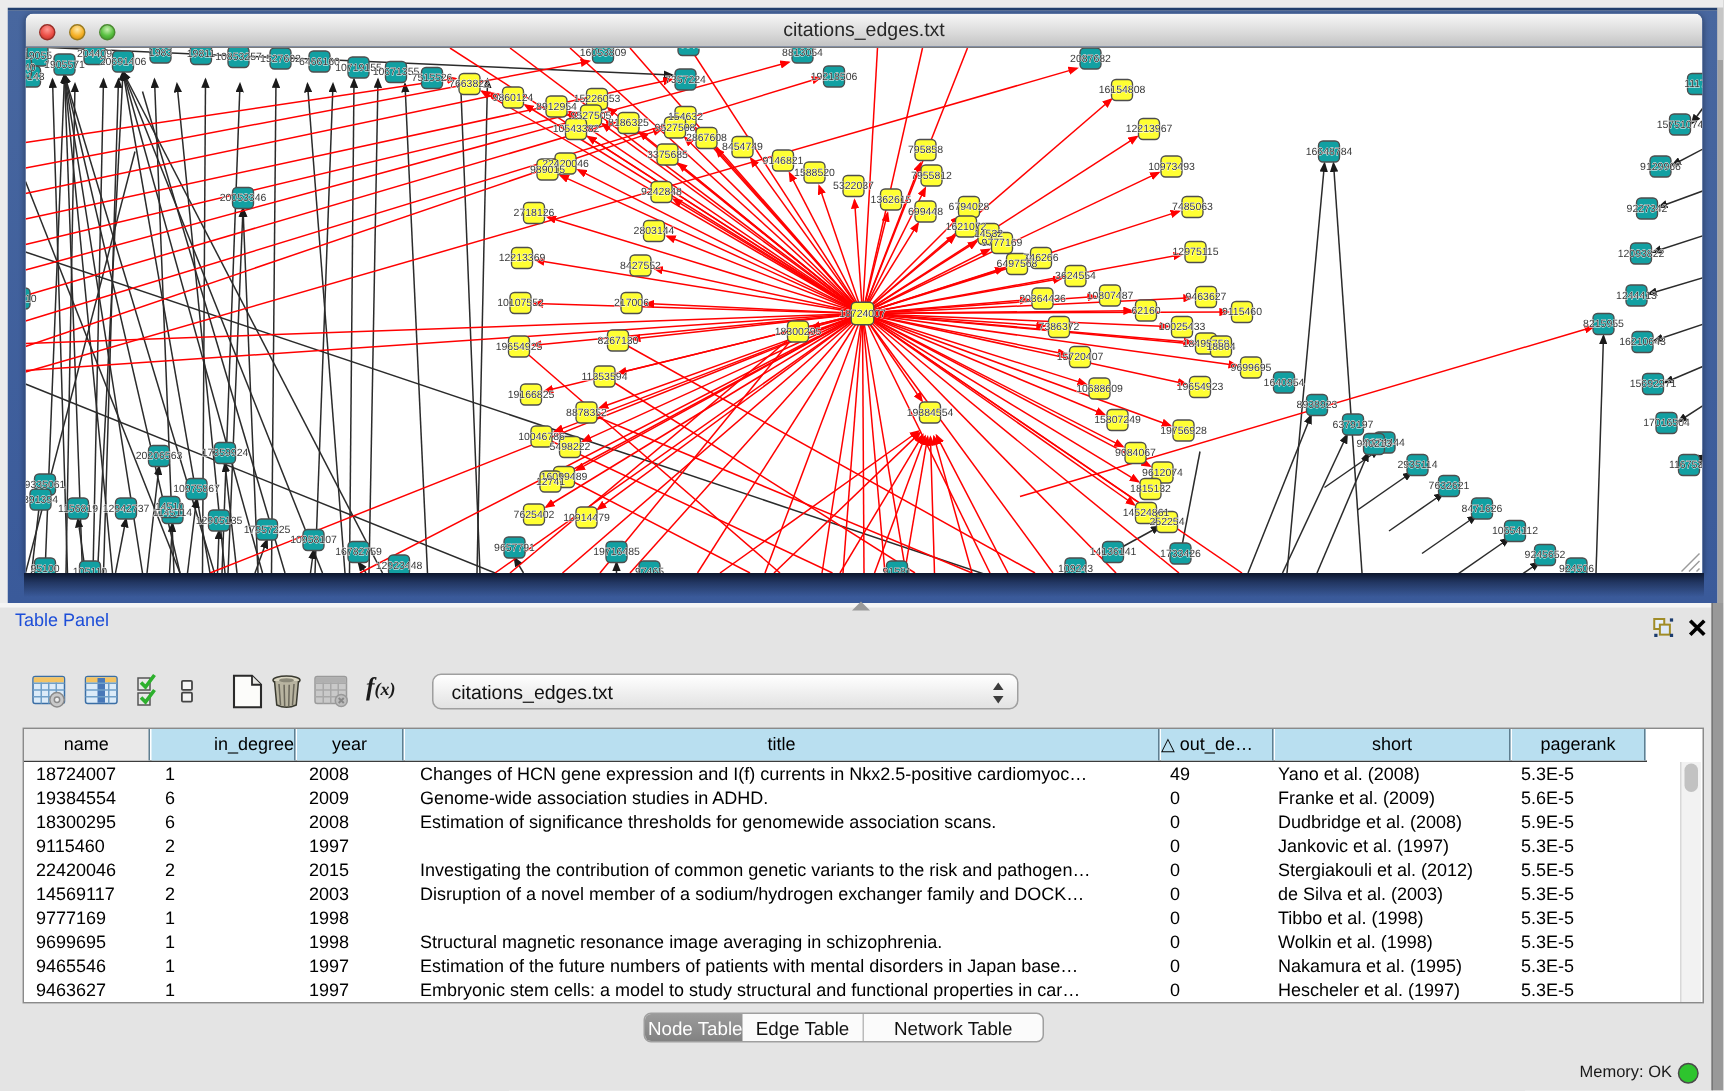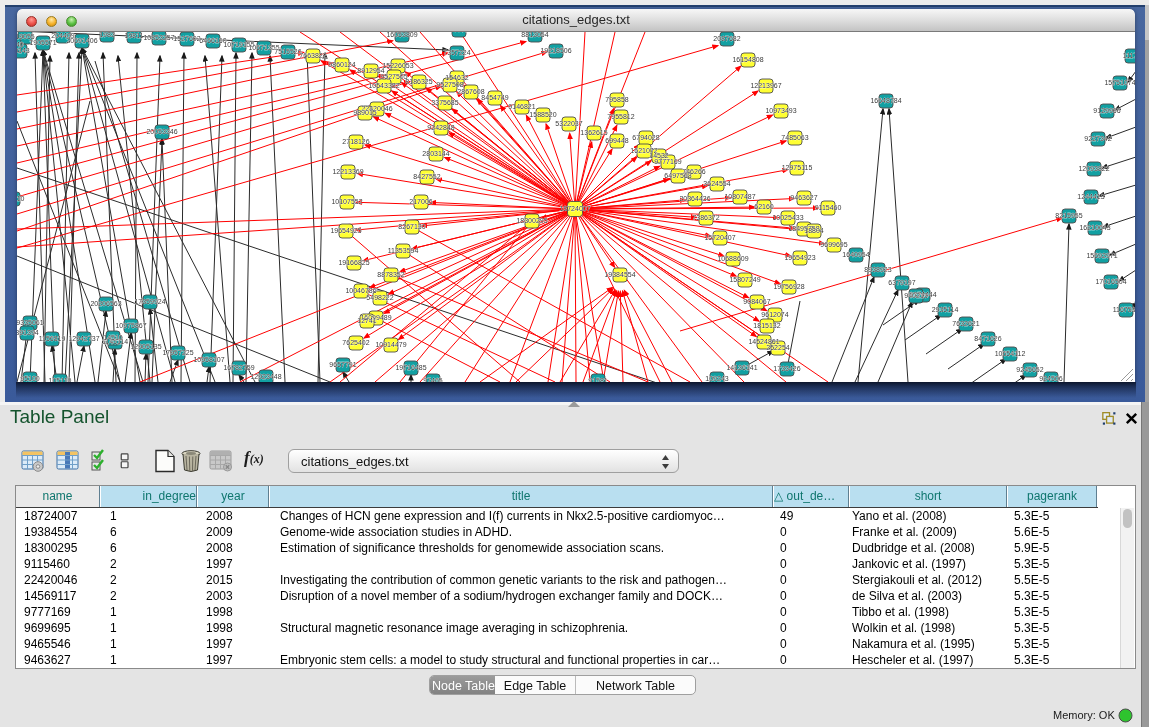--- a/index.html
+++ b/index.html
@@ -518,21 +518,21 @@
         <line x1="1121" y1="380" x2="1133" y2="368"></line>
         <line x1="1126" y1="380" x2="1133" y2="373"></line>
         <line x1="1131" y1="380" x2="1133" y2="378"></line>
       </g>
 </svg>
 </div>
 
 <div style="position:absolute;left:0;top:402px;width:1149px;height:325px;background:#e4e4e4">
  <div style="position:absolute;left:0;top:0;width:1149px;height:3px;background:#f5f5f5"></div>
  <div style="position:absolute;left:568px;top:-1px;width:0;height:0;border-left:6px solid transparent;border-right:6px solid transparent;border-bottom:6px solid #9a9a9a"></div>
- <div style="position:absolute;left:10px;top:4px;font-size:19px;color:#14532d">Table Panel</div>
+ <div style="position:absolute;left:10px;top:4px;font-size:12px;color:#1d4ed8">Table Panel</div>
 </div>
 <svg style="position:absolute;left:1102px;top:411px" width="15" height="15" viewBox="0 0 18 18">
  <rect x="1" y="2" width="8" height="8" fill="#e8f0fa" stroke="#a08c28" stroke-width="1.6"></rect>
  <rect x="5.5" y="6.5" width="8" height="8" fill="#dfeafa" stroke="#a08c28" stroke-width="1.6"></rect>
  <rect x="13.5" y="1.5" width="2.6" height="2.6" fill="#1c3c6e"></rect>
  <rect x="1" y="13.8" width="2.6" height="2.6" fill="#1c3c6e"></rect>
  <rect x="13.5" y="13.8" width="2.6" height="2.6" fill="#1c3c6e"></rect>
 </svg>
 <svg style="position:absolute;left:1124px;top:411px" width="15" height="15" viewBox="0 0 16 16">
  <path d="M3 3 L13 13 M13 3 L3 13" stroke="#000" stroke-width="2.6"></path>
@@ -605,21 +605,21 @@
 
 <div style="position:absolute;left:288px;top:449px;width:391px;height:24px;border:1px solid #9f9f9f;border-radius:6px;background:linear-gradient(#ffffff,#e2e2e2);font-size:13px;color:#111">
  <div style="position:absolute;left:12px;top:4px">citations_edges.txt</div>
  <svg style="position:absolute;right:8px;top:4px" width="9" height="16" viewBox="0 0 9 16">
   <path d="M4.5 1 L8 6 L1 6 z" fill="#3c3c3c"></path>
       <path d="M4.5 15 L8 10 L1 10 z" fill="#3c3c3c"></path>
  </svg>
 </div>
 
 <div style="position:absolute;left:15px;top:485px;width:1121px;height:184px;background:#ffffff;border:1px solid #8a8a8a">
- <div style="position:absolute;left:0;top:0;width:1082px;height:22px;border-bottom:1px solid #3c3c3c;font-size:12px;color:#0f766e">
+ <div style="position:absolute;left:0;top:0;width:1082px;height:22px;border-bottom:1px solid #3c3c3c;font-size:12px;color:#000000">
       <div style="position:absolute;left:0px;top:0;width:84px;height:21px;background:#e9e9e9;border-right:1px solid #5f7f91;text-align:center;line-height:21px">name</div>
       <div style="position:absolute;left:85px;top:0;width:96px;height:21px;background:#b9dff0;border-right:1px solid #5f7f91;text-align:right;line-height:21px">in_degree</div>
       <div style="position:absolute;left:182px;top:0;width:71px;height:21px;background:#b9dff0;border-right:1px solid #5f7f91;text-align:center;line-height:21px">year</div>
       <div style="position:absolute;left:254px;top:0;width:503px;height:21px;background:#b9dff0;border-right:1px solid #5f7f91;text-align:center;line-height:21px">title</div>
       <div style="position:absolute;left:758px;top:0;width:75px;height:21px;background:#b9dff0;border-right:1px solid #5f7f91;line-height:21px">△ out_de…</div>
       <div style="position:absolute;left:834px;top:0;width:157px;height:21px;background:#b9dff0;border-right:1px solid #5f7f91;text-align:center;line-height:21px">short</div>
       <div style="position:absolute;left:992px;top:0;width:89px;height:21px;background:#b9dff0;border-right:1px solid #5f7f91;text-align:center;line-height:21px">pagerank</div>
     </div>
  <div style="position:absolute;left:0;top:0;width:100%;height:100%;font-size:12px;color:#000">
       <div style="position:absolute;left:8px;top:23px;width:75px;height:16px;overflow:hidden;white-space:nowrap">18724007</div>
@@ -672,20 +672,21 @@
       <div style="position:absolute;left:8px;top:135px;width:75px;height:16px;overflow:hidden;white-space:nowrap">9699695</div>
       <div style="position:absolute;left:94px;top:135px;width:86px;height:16px;overflow:hidden;white-space:nowrap">1</div>
       <div style="position:absolute;left:190px;top:135px;width:62px;height:16px;overflow:hidden;white-space:nowrap">1998</div>
       <div style="position:absolute;left:264px;top:135px;width:492px;height:16px;overflow:hidden;white-space:nowrap">Structural magnetic resonance image averaging in schizophrenia.</div>
       <div style="position:absolute;left:764px;top:135px;width:68px;height:16px;overflow:hidden;white-space:nowrap">0</div>
       <div style="position:absolute;left:836px;top:135px;width:154px;height:16px;overflow:hidden;white-space:nowrap">Wolkin et al. (1998)</div>
       <div style="position:absolute;left:998px;top:135px;width:82px;height:16px;overflow:hidden;white-space:nowrap">5.3E-5</div>
       <div style="position:absolute;left:8px;top:151px;width:75px;height:16px;overflow:hidden;white-space:nowrap">9465546</div>
       <div style="position:absolute;left:94px;top:151px;width:86px;height:16px;overflow:hidden;white-space:nowrap">1</div>
       <div style="position:absolute;left:190px;top:151px;width:62px;height:16px;overflow:hidden;white-space:nowrap">1997</div>
+      <div style="position:absolute;left:264px;top:151px;width:492px;height:16px;overflow:hidden;white-space:nowrap">Estimation of the future numbers of patients with mental disorders in Japan base…</div>
       <div style="position:absolute;left:764px;top:151px;width:68px;height:16px;overflow:hidden;white-space:nowrap">0</div>
       <div style="position:absolute;left:836px;top:151px;width:154px;height:16px;overflow:hidden;white-space:nowrap">Nakamura et al. (1995)</div>
       <div style="position:absolute;left:998px;top:151px;width:82px;height:16px;overflow:hidden;white-space:nowrap">5.3E-5</div>
       <div style="position:absolute;left:8px;top:167px;width:75px;height:16px;overflow:hidden;white-space:nowrap">9463627</div>
       <div style="position:absolute;left:94px;top:167px;width:86px;height:16px;overflow:hidden;white-space:nowrap">1</div>
       <div style="position:absolute;left:190px;top:167px;width:62px;height:16px;overflow:hidden;white-space:nowrap">1997</div>
       <div style="position:absolute;left:264px;top:167px;width:492px;height:16px;overflow:hidden;white-space:nowrap">Embryonic stem cells: a model to study structural and functional properties in car…</div>
       <div style="position:absolute;left:764px;top:167px;width:68px;height:16px;overflow:hidden;white-space:nowrap">0</div>
       <div style="position:absolute;left:836px;top:167px;width:154px;height:16px;overflow:hidden;white-space:nowrap">Hescheler et al. (1997)</div>
       <div style="position:absolute;left:998px;top:167px;width:82px;height:16px;overflow:hidden;white-space:nowrap">5.3E-5</div>

